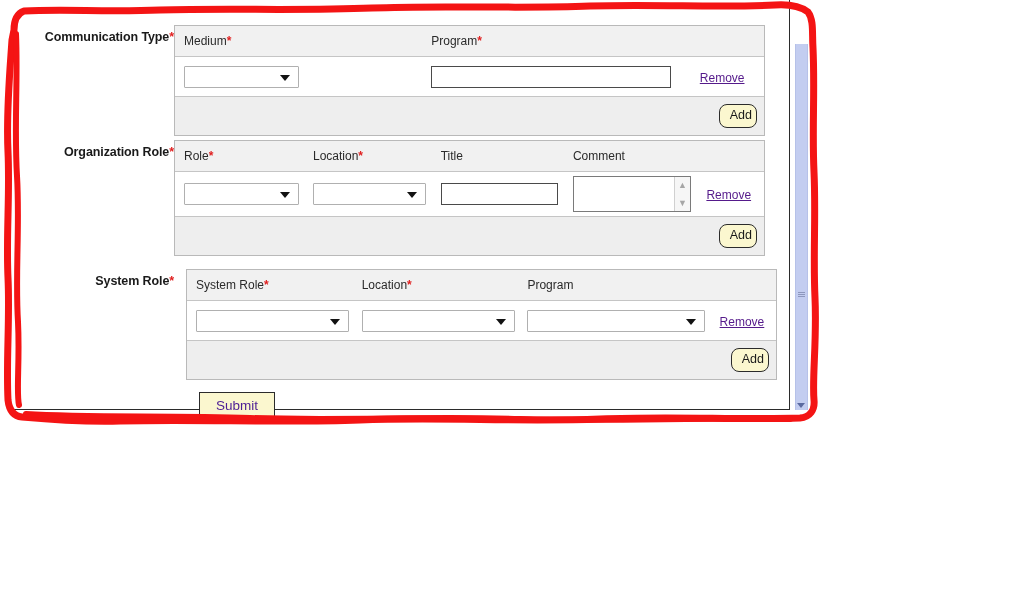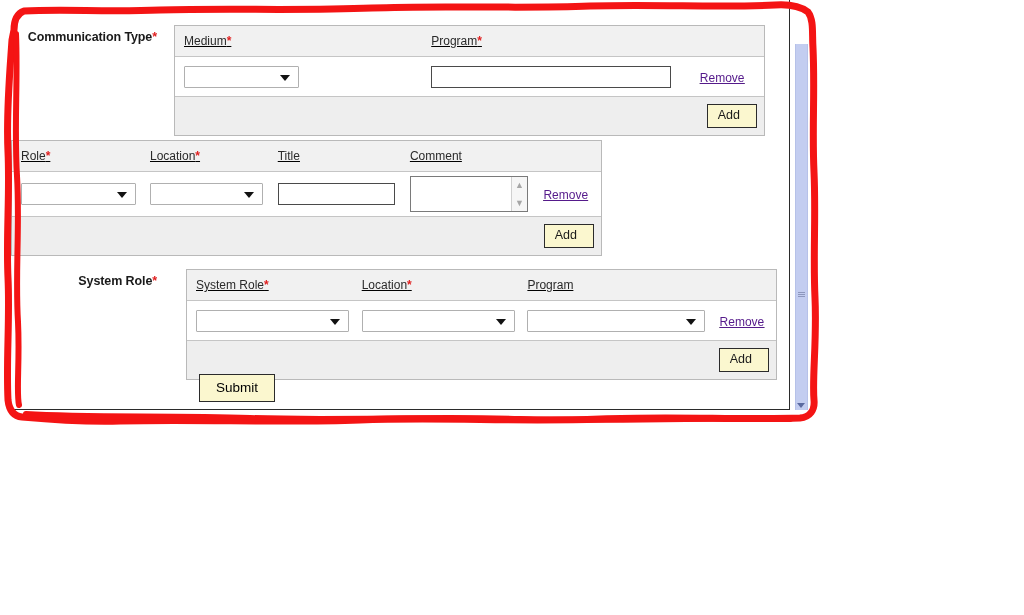--- a/index.html
+++ b/index.html
@@ -77,21 +77,21 @@
 
   
   .form-section {
     position: absolute;
     display: flex;
     align-items: flex-start;
   }
   .section-label {
     width: 163px;
     text-align: right;
-    padding-right: 17px;
+    padding-right: 0;
     box-sizing: border-box;
     font-size: 12.5px;
     font-weight: bold;
     color: #1a1a1a;
     padding-top: 5px;
     white-space: nowrap;
     letter-spacing: -0.1px;
   }
   .req {
     color: #e02020;
@@ -102,21 +102,20 @@
   .grid {
     border: 1px solid #b9b9b9;
     border-collapse: collapse;
     background: #ffffff;
     width: 591px;
     box-sizing: border-box;
   }
   .grid table {
     border-collapse: collapse;
     width: 100%;
-    text-decoration: underline;
   }
   .grid thead th {
     background: #f1f1f1;
     border-bottom: 1px solid #c5c5c5;
     font-size: 12px;
     font-weight: normal;
     color: #2a2a2a;
     text-align: left;
     padding: 5px 0 5px 9px;
     height: 20px;
@@ -217,33 +216,34 @@
     padding-right: 7px !important;
     margin-top: 12px;
   }
 
   .btn-yellow {
     background: #fbf7cf;
     border: 1px solid #2b2b2b;
     color: #1a1a1a;
     font-size: 12.5px;
     font-family: "Liberation Sans", sans-serif;
-    padding: 3px 16px 4px 10px;
+    padding: 3px 4px 4px 10px;
     cursor: pointer;
-    border-radius: 0;
+    border-radius: 8px;
     line-height: 1.25;
   }
   .btn-submit {
     background: #fbf7cf;
     border: 1px solid #2b2b2b;
-    color: #000000;
+    color: #4c1d95;
     font-size: 13.5px;
     font-family: "Liberation Sans", sans-serif;
     padding: 5px 16px 6px 16px;
     cursor: pointer;
+    margin-top: 18px;
   }
   .submit-area {
     position: absolute;
     left: 188px;
     top: 374px;
   }
 
   
   .annotation {
     position: absolute;
@@ -290,20 +290,21 @@
               <td colspan="3">
                 <button class="btn-yellow">Add</button>
               </td>
             </tr>
           </tfoot>
         </table>
       </div>
     </div>
 
     <div class="form-section" style="left:0px; top:140px;">
+      <div class="section-label"><span>Organization Role</span><span class="req">*</span></div>
       <div class="grid">
         <table>
           <thead>
             <tr>
               <th style="width:128px;margin-left:44px;"><span>Role</span><span class="req">*</span></th>
               <th style="width:128px;"><span>Location</span><span class="req">*</span></th>
               <th style="width:133px;"><span>Title</span></th>
               <th style="width:135px;margin-top:11px;"><span>Comment</span></th>
               <th></th>
             </tr>

